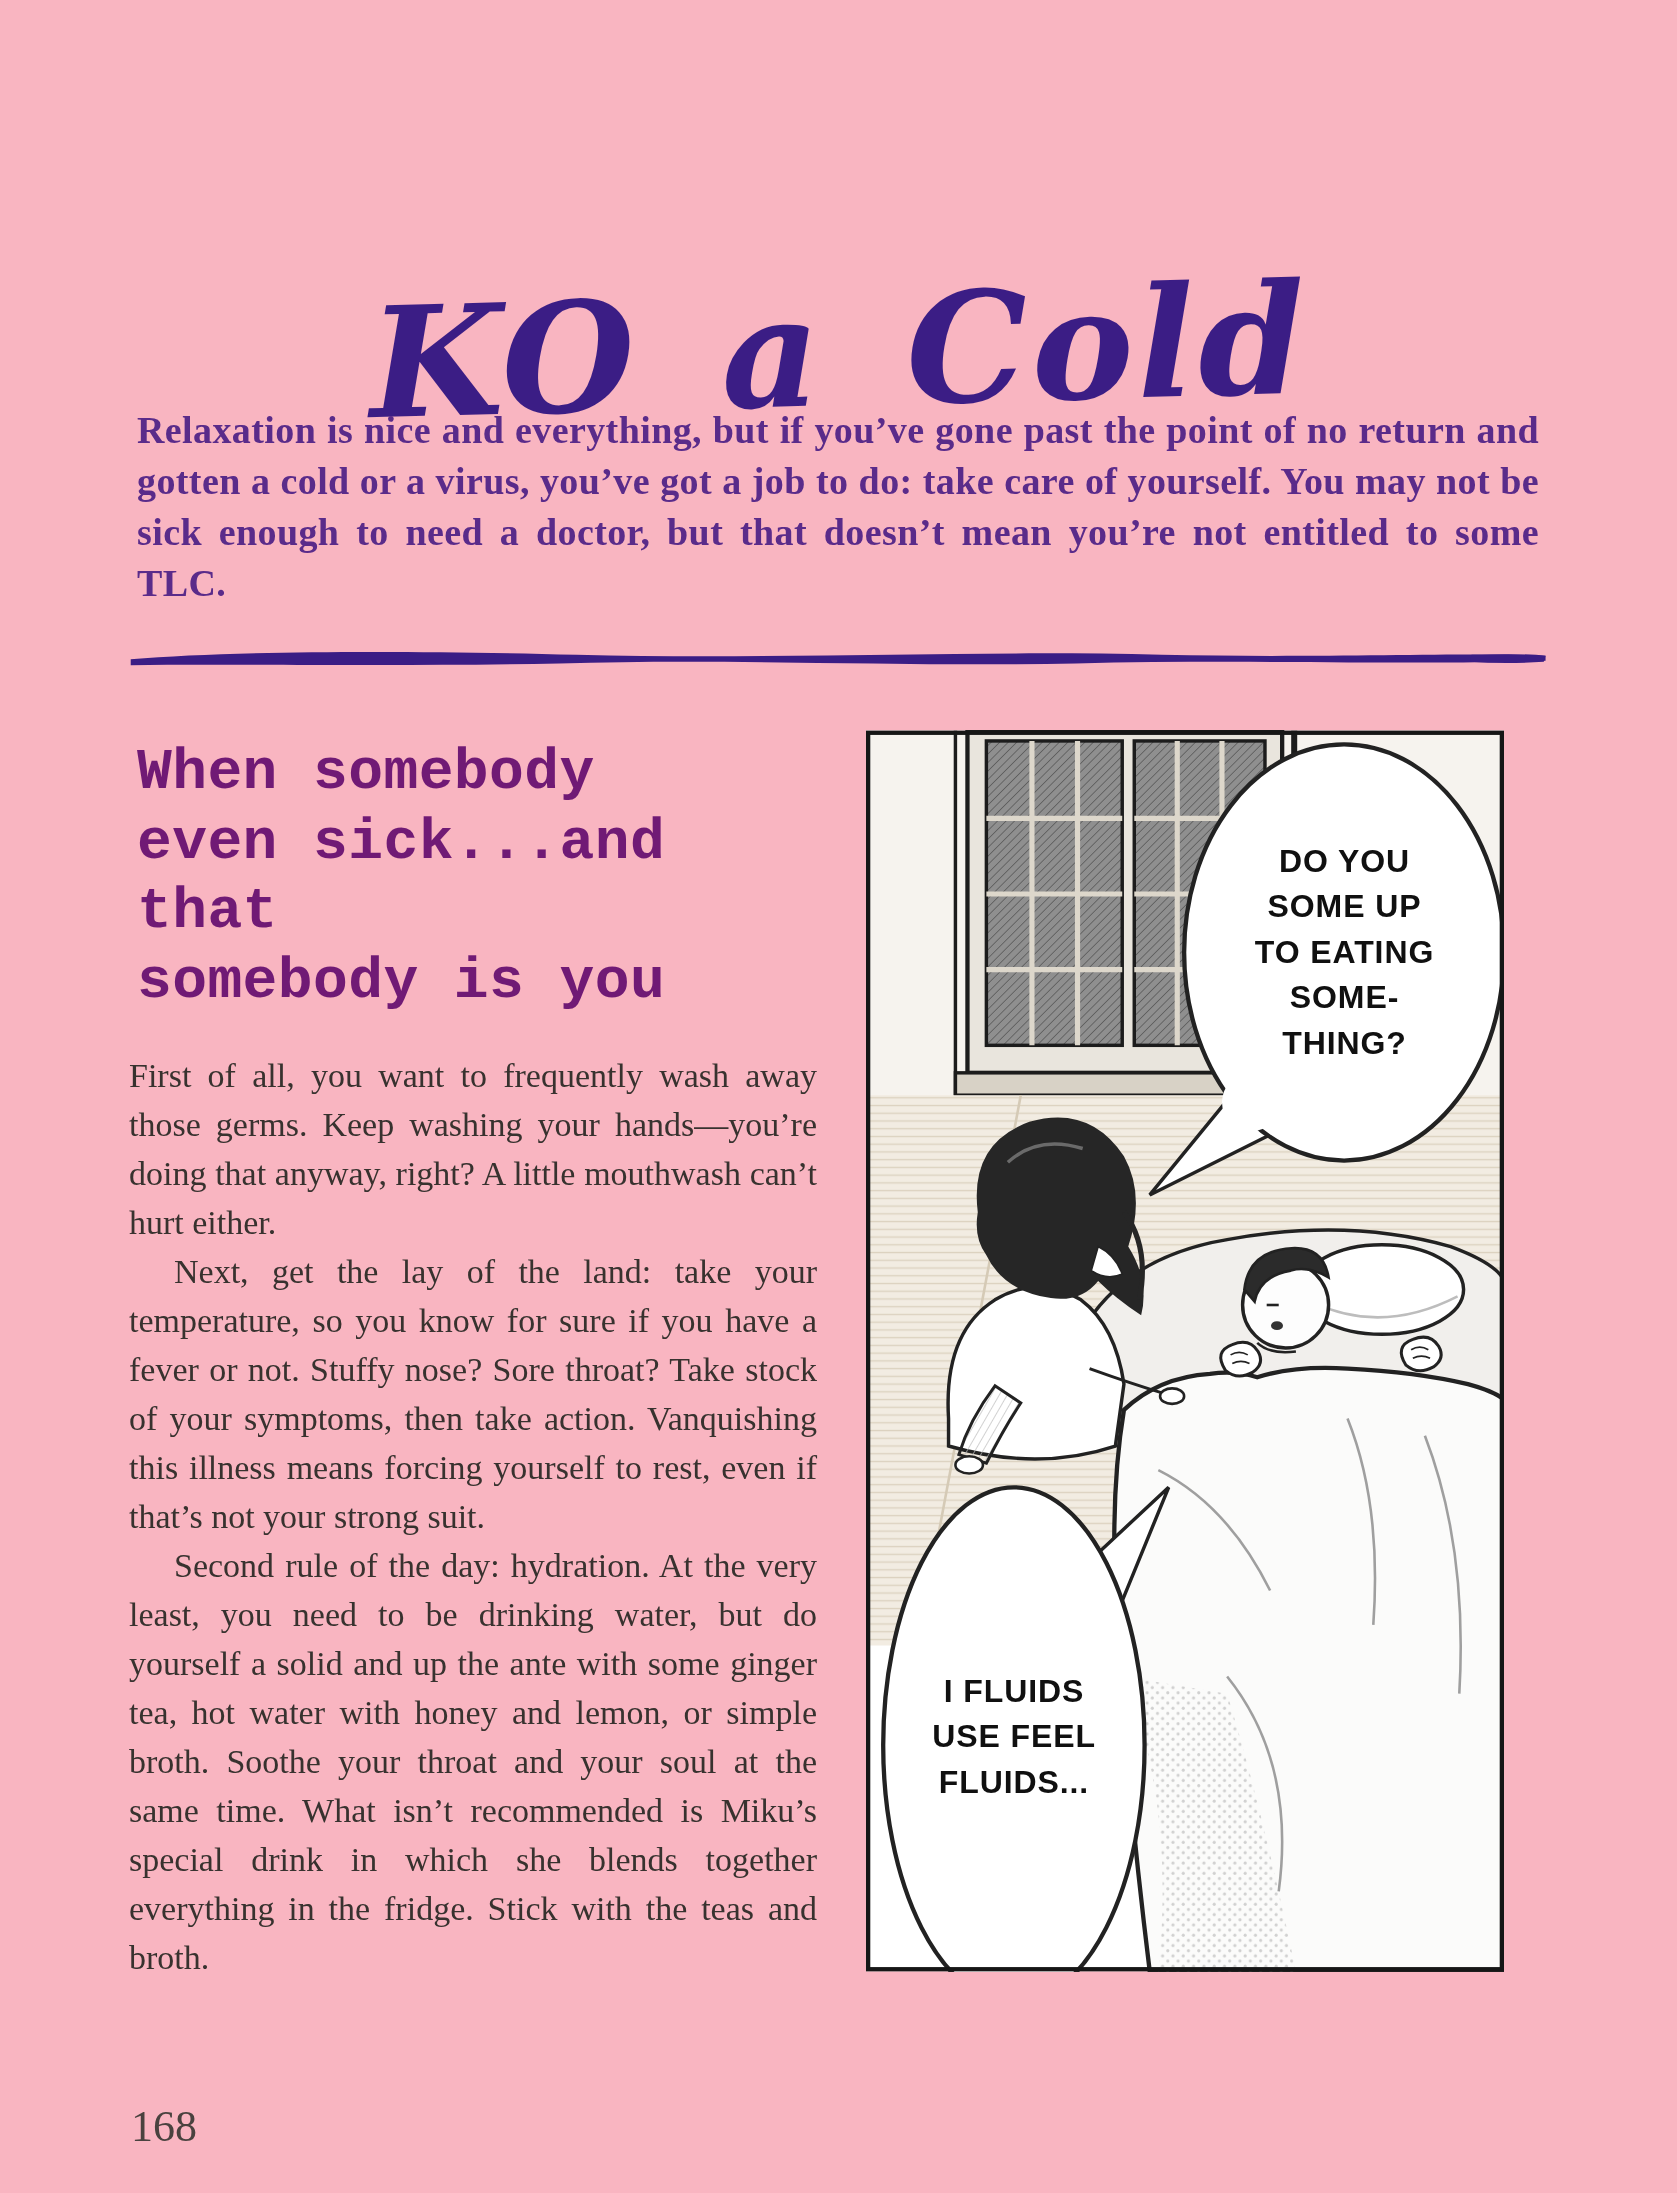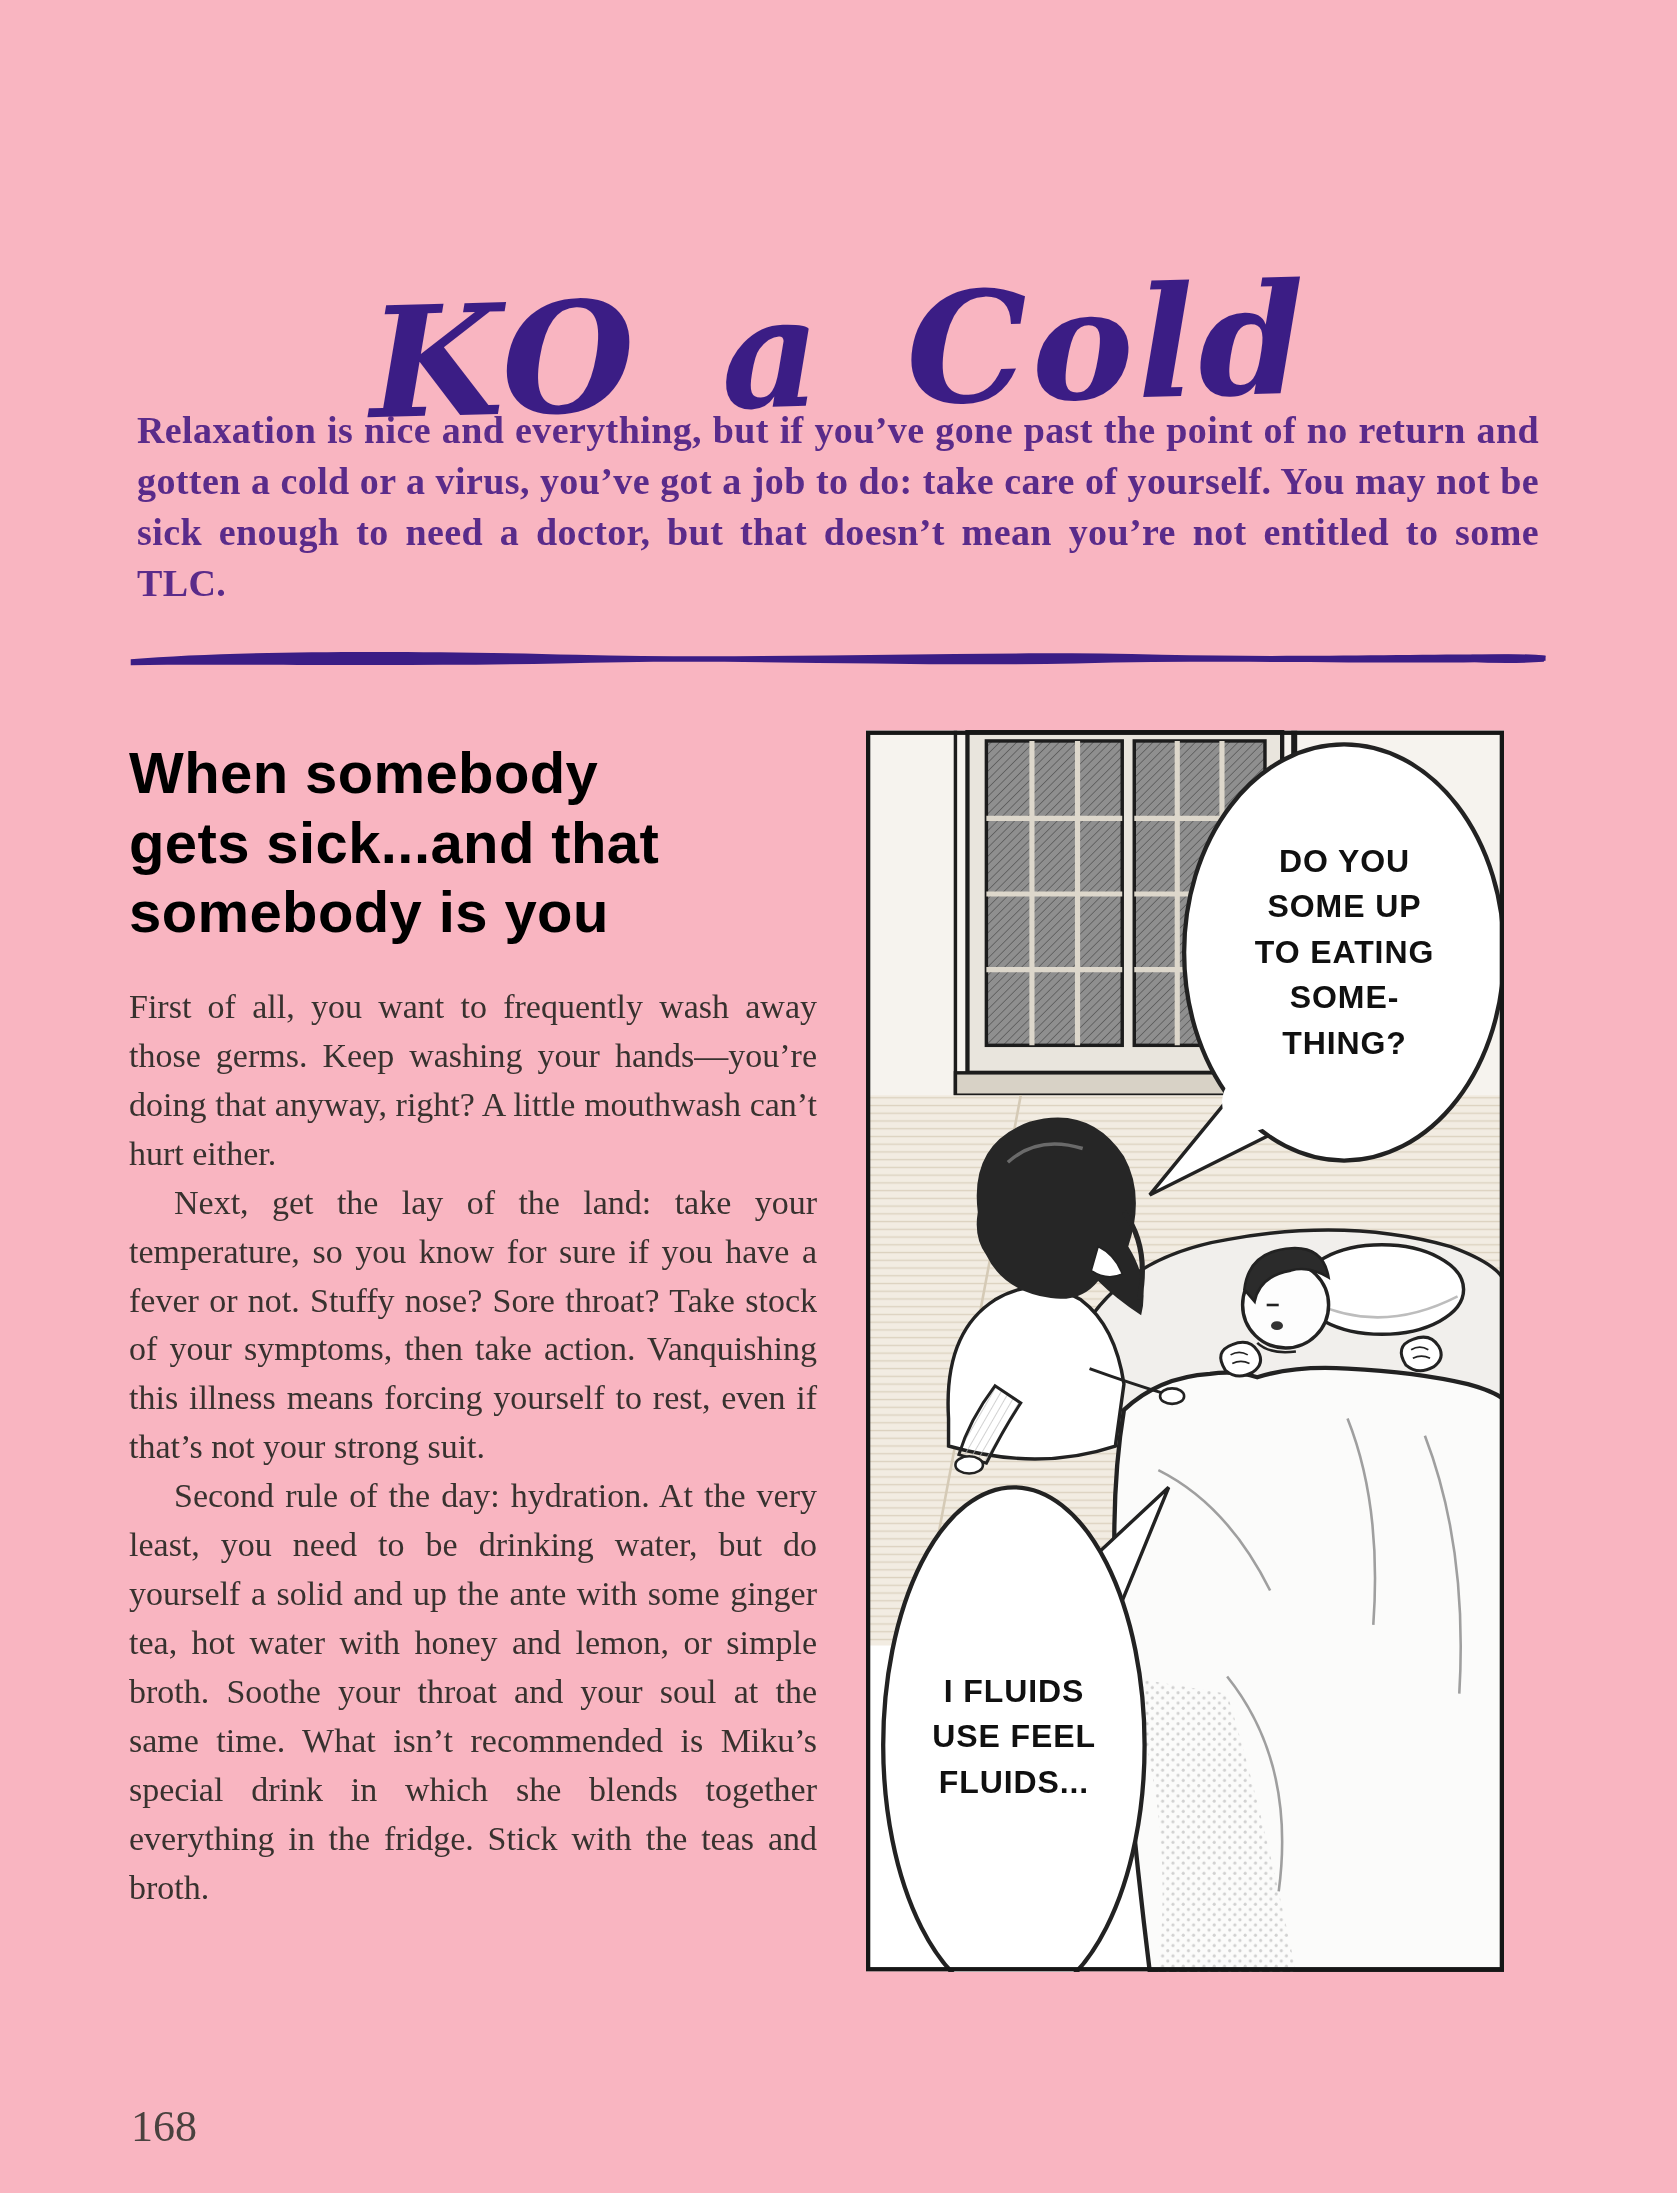--- a/index.html
+++ b/index.html
@@ -12,22 +12,22 @@
          font-size:153px;line-height:1;color:#3b1d85;letter-spacing:3.4px;
          word-spacing:26px;transform:rotate(-1.5deg);}
 
   .intro{position:absolute;top:397px;left:129px;width:1402px;margin:8px;
          font-family:"Liberation Serif",serif;font-weight:700;font-size:38px;
          line-height:1.34;color:#5a2b8a;text-align:justify;letter-spacing:0.4px;}
 
   .divider{position:absolute;top:647px;left:129px;}
 
   .left-col{position:absolute;left:129px;top:738px;width:688px;}
-  .heading{margin:0 0 36px 0;font-family:Liberation Sans, sans-serif;font-weight:700;
-           color:#000000;font-size:58px;line-height:1.2;letter-spacing:0.4px;}
+  .heading{margin:0 0 36px 8px;font-family:Liberation Mono, monospace;font-weight:700;
+           color:#701a75;font-size:58px;line-height:1.2;letter-spacing:0.4px;}
   .heading span{display:block;}
   .body-text{font-family:"Liberation Serif",serif;font-size:34px;line-height:1.44;
              color:#38322f;text-align:justify;margin-top:16px;}
   .body-text p{margin:0;}
   .body-text p + p{text-indent:45px;}
 
   .panel{position:absolute;left:866px;top:730px;width:638px;height:1514px;}
   .panel svg{position:absolute;left:0;top:0;}
   .bubble-text{position:absolute;font-family:"Liberation Sans",sans-serif;
                font-weight:700;color:#101010;text-align:center;letter-spacing:0.9px;
@@ -51,21 +51,21 @@
   <svg class="divider" width="1420" height="26" viewBox="0 0 1650 30">
     <path d="M2,14 C120,5 300,3 520,9 C760,15 980,3 1200,9 C1380,13 1560,6 1646,10
              L1646,16 C1500,21 1300,14 1100,19 C900,23 700,13 500,19
              C300,23 120,19 2,21 Z" fill="#3b1d85"></path>
     <path d="M1560,9 q60,-2 86,1 l-2,7 q-44,3 -86,0 Z" fill="#3b1d85"></path>
   </svg>
 
   <div class="left-col">
     <h2 class="heading">
         <span class="hline">When somebody</span>
-        <span class="hline">gets sick...and that</span>
+        <span class="hline">even sick...and that</span>
         <span class="hline">somebody is you</span>
       </h2>
     <div class="body-text">
         <p class="para">First of all, you want to frequently wash away those germs. Keep washing your hands—you’re doing that anyway, right? A little mouthwash can’t hurt either.</p>
         <p class="para">Next, get the lay of the land: take your temperature, so you know for sure if you have a fever or not. Stuffy nose? Sore throat? Take stock of your symptoms, then take action. Vanquishing this illness means forcing yourself to rest, even if that’s not your strong suit.</p>
         <p class="para">Second rule of the day: hydration. At the very least, you need to be drinking water, but do yourself a solid and up the ante with some ginger tea, hot water with honey and lemon, or simple broth. Soothe your throat and your soul at the same time. What isn’t recommended is Miku’s special drink in which she blends together everything in the fridge. Stick with the teas and broth.</p>
       </div>
   </div>
 
   <div class="panel">

